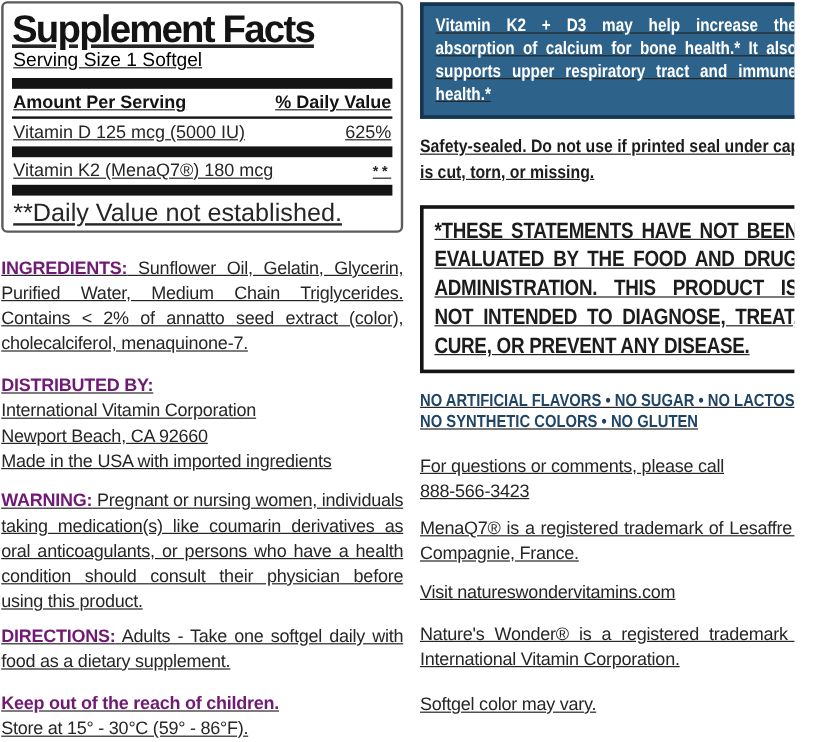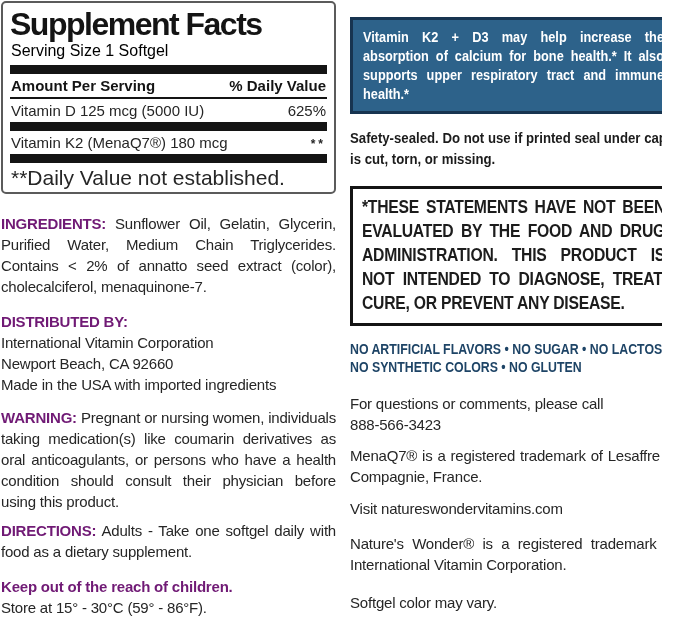--- a/index.html
+++ b/index.html
@@ -10,23 +10,24 @@
     -webkit-font-smoothing:antialiased;
   }
   .page {
     position:relative;
     width:662px; height:618px;
     background:#ffffff;
     display:flex;
     padding:1px 2px 0 1px;
     gap:14px;
     overflow:hidden;
+    text-decoration:underline;
   }
   .col-left  { width:335px; flex:0 0 335px; }
-  .col-right { width:327px; flex:0 0 327px; padding-top:16px; }
+  .col-right { width:327px; flex:0 0 327px; padding-top:1px; }
 
   
   .sf-panel {
     border:2px solid #5b5b5b;
     border-radius:5px;
     padding:4px 7px 6px 7px;
     height:193px;
     background:#fff;
     margin-bottom:19px;
   }

